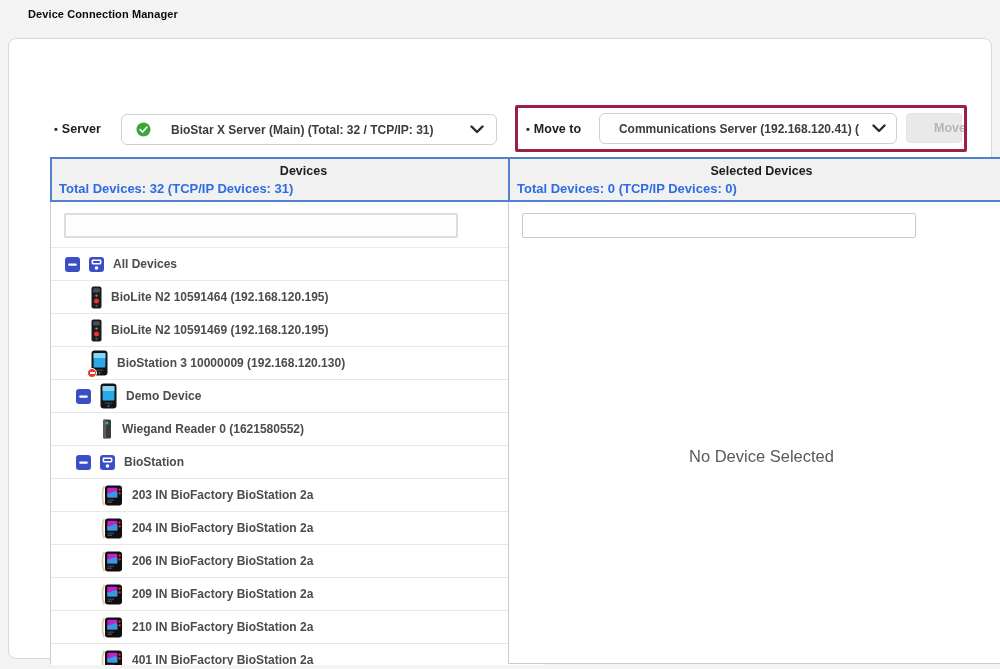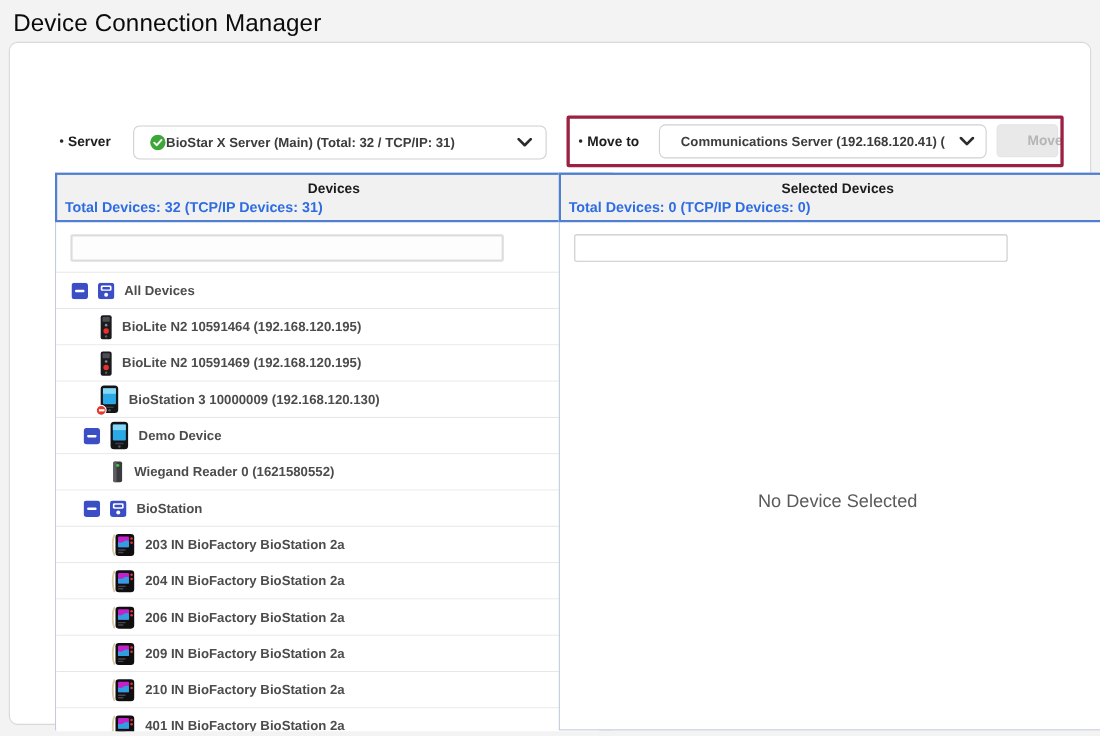--- a/index.html
+++ b/index.html
@@ -1,32 +1,32 @@
 <!DOCTYPE html>
 <html><head>
 <meta charset="utf-8">
 <style>
   * { box-sizing: border-box; margin: 0; padding: 0; }
   html,body { background:#f3f3f4; font-family:"Liberation Sans", sans-serif; }
   .stage { position:relative; width:1000px; height:669px; background:#f3f3f4; overflow:hidden; }
 
-  .page-title { position:absolute; left:12px; top:8px; font-size:22px; font-weight:normal; color:#0b0b0b; letter-spacing:.1px; }
+  .page-title { position:absolute; left:28px; top:8px; font-size:11px; font-weight:bold; color:#0b0b0b; letter-spacing:.1px; }
 
   .card { position:absolute; left:8px; top:38px; width:984px; height:621px; background:#fff; border:1px solid #d8d8d8; border-radius:8px; }
 
   .field-label { position:absolute; font-size:12.5px; font-weight:bold; color:#1d1d1f; display:flex; align-items:center; gap:4px; }
   .field-label .bullet { font-size:11px; color:#2a2a2a; line-height:1; }
   #server-label { left:45px; top:83px; }
   #moveto-label { left:517px; top:83px; }
 
   .select { position:absolute; display:flex; align-items:center; background:#fff; border:1px solid #d0d0d0; border-radius:6px; height:31px; cursor:pointer; }
   #server-select { left:112px; top:75px; width:376px; padding:0 12px 0 14px; }
   #moveto-select { left:590px; top:74px; width:298px; padding:0 10px 0 12px; }
   .select-text { font-size:12px; font-weight:bold; color:#3c3c3e; white-space:nowrap; overflow:hidden; }
-  #server-select .select-text { margin-left:0; flex:1; }
+  #server-select .select-text { margin-left:20px; flex:1; }
   #moveto-select .select-text { flex:1; text-align:center; }
   .chevron { flex:0 0 auto; margin-left:6px; display:flex; align-items:center; }
 
   .check-circle { flex:0 0 auto; width:15px; height:15px; display:flex; }
 
   .move-button { position:absolute; left:897px; top:74px; width:56px; height:30px; background:#e9e9ea; border:1px solid #e3e3e4; border-radius:4px; color:#b6b6b8; font-size:12.5px; font-weight:bold; display:flex; align-items:center; justify-content:center;padding-left:32px; }
 
   .annotation-box { position:absolute; left:506px; top:66px; width:452px; height:47px; border:3px solid #9b2142; border-radius:2px; pointer-events:none; }
 
   .panel { position:absolute; top:118px; width:507px; height:507px; background:#fff; border:1px solid #c3cbdc; }

